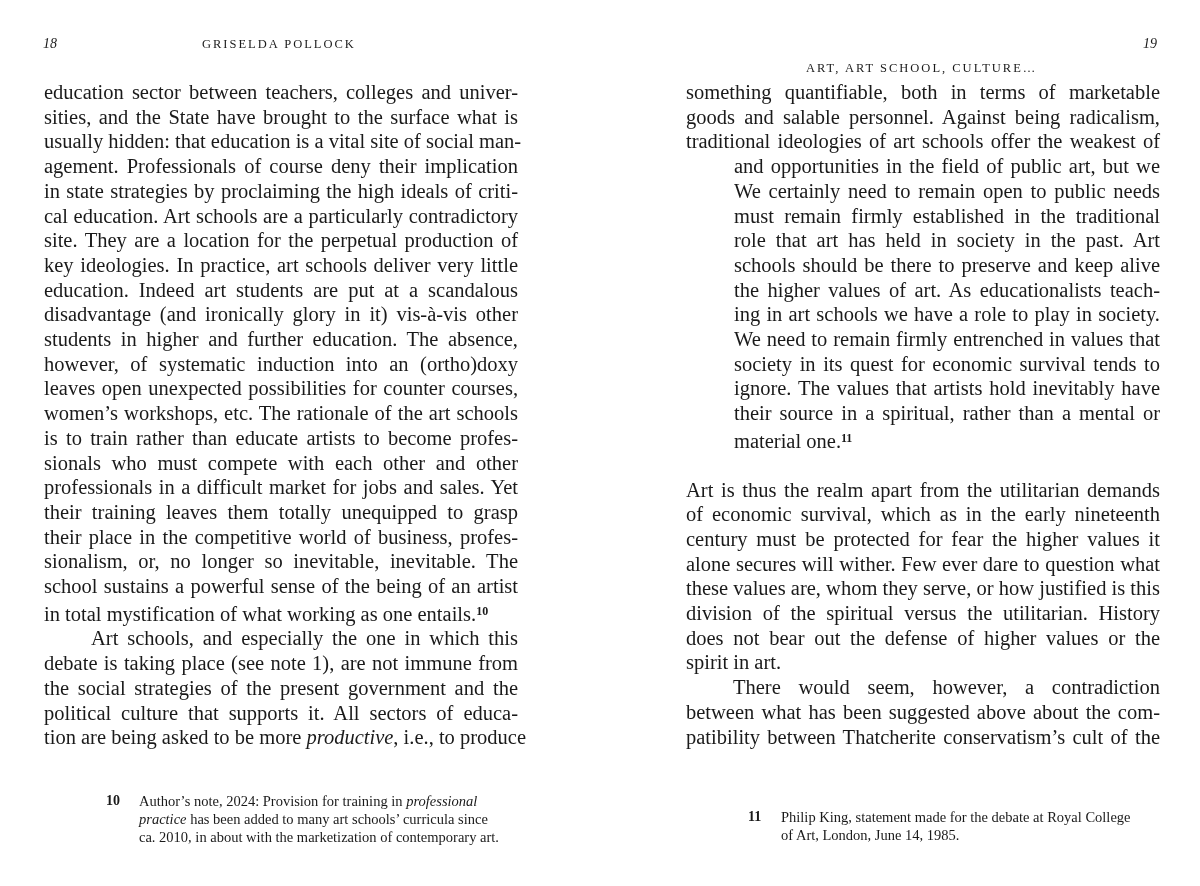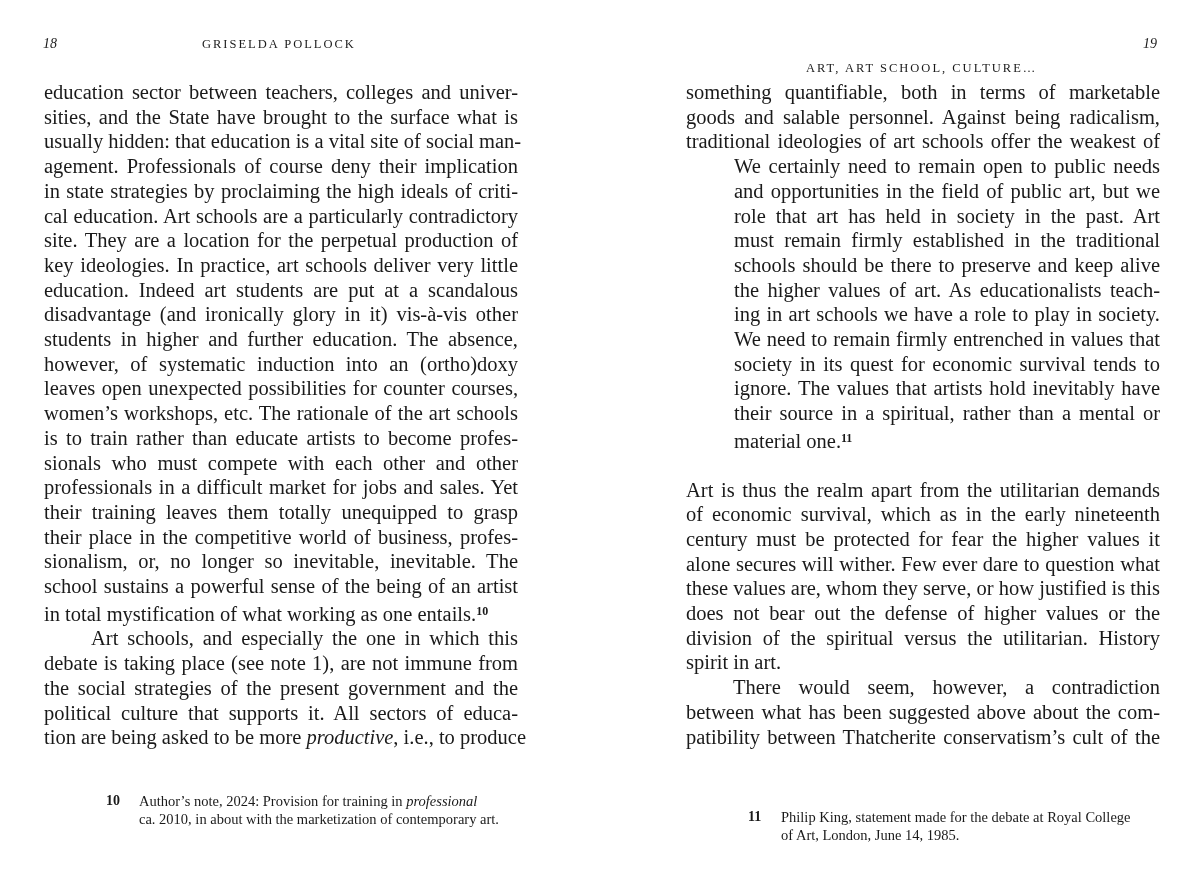--- a/index.html
+++ b/index.html
@@ -56,58 +56,59 @@
     <span class="line">debate is taking place (see note 1), are not immune from</span>
     <span class="line">the social strategies of the present government and the</span>
     <span class="line">political culture that supports it. All sectors of educa-</span>
     <span class="line"><span>tion are being asked to be more </span><em>productive</em><span>, i.e., to produce</span></span>
   </div>
 
   <div class="footnote" style="left:106px; top:792px; width:420px;">
     <span class="fn-num">10</span>
     <span class="fn-text">
       <span class="line"><span>Author’s note, 2024: Provision for training in </span><em>professional</em></span>
+      <span class="line"><em>practice</em><span> has been added to many art schools’ curricula since</span></span>
       <span class="line">ca. 2010, in about with the marketization of contemporary art.</span>
     </span>
   </div>
 </div>
 
 <div class="page right">
   <span class="running-head" style="left:206px;margin-top:24px;">ART, ART SCHOOL, CULTURE…</span>
   <span class="folio" style="left:543px;">19</span>
 
   <div class="body-text" style="left:86px; top:80px; width:474px;">
     <span class="line">something quantifiable, both in terms of marketable</span>
     <span class="line">goods and salable personnel. Against being radicalism,</span>
     <span class="line">traditional ideologies of art schools offer the weakest of</span>
 
     <div>
+      <span class="line quote">and opportunities in the field of public art, but we</span>
       <span class="line quote">We certainly need to remain open to public needs</span>
-      <span class="line quote">and opportunities in the field of public art, but we</span>
+      <span class="line quote">must remain firmly established in the traditional</span>
       <span class="line quote">role that art has held in society in the past. Art</span>
-      <span class="line quote">must remain firmly established in the traditional</span>
       <span class="line quote">schools should be there to preserve and keep alive</span>
       <span class="line quote">the higher values of art. As educationalists teach-</span>
       <span class="line quote">ing in art schools we have a role to play in society.</span>
       <span class="line quote">We need to remain firmly entrenched in values that</span>
       <span class="line quote">society in its quest for economic survival tends to</span>
       <span class="line quote">ignore. The values that artists hold inevitably have</span>
       <span class="line quote">their source in a spiritual, rather than a mental or</span>
       <span class="line quote last"><span>material one.</span><span class="fnref">11</span></span>
     </div>
 
     <div style="height:24px;"></div>
 
     <span class="line">Art is thus the realm apart from the utilitarian demands</span>
     <span class="line">of economic survival, which as in the early nineteenth</span>
     <span class="line">century must be protected for fear the higher values it</span>
     <span class="line">alone secures will wither. Few ever dare to question what</span>
     <span class="line">these values are, whom they serve, or how justified is this</span>
+    <span class="line">division of the spiritual versus the utilitarian. History</span>
     <span class="line">does not bear out the defense of higher values or the</span>
-    <span class="line">division of the spiritual versus the utilitarian. History</span>
     <span class="line last">spirit in art.</span>
     <span class="line indent">There would seem, however, a contradiction</span>
     <span class="line">between what has been suggested above about the com-</span>
     <span class="line">patibility between Thatcherite conservatism’s cult of the</span>
   </div>
 
   <div class="footnote" style="left:148px; top:808px; width:420px;">
     <span class="fn-num">11</span>
     <span class="fn-text">
       <span class="line">Philip King, statement made for the debate at Royal College</span>

